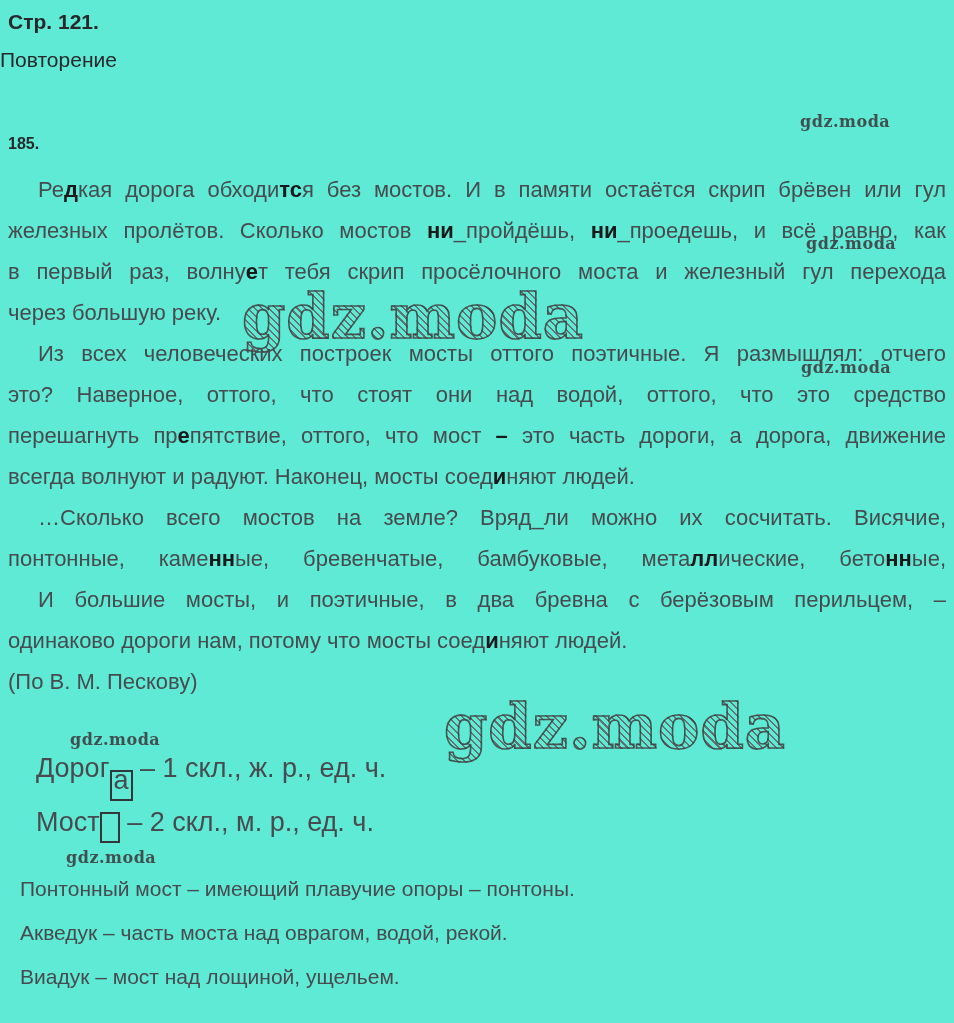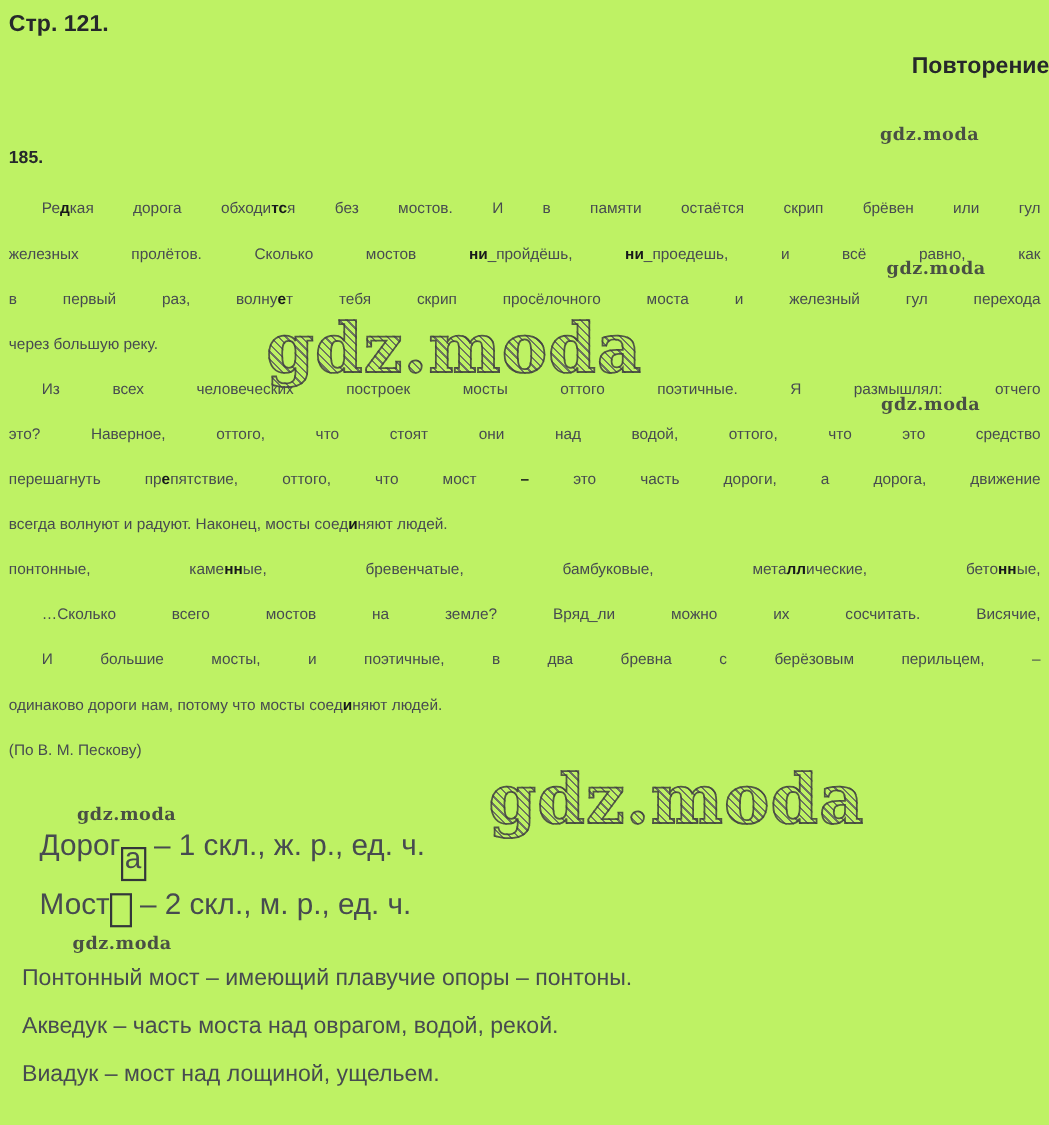--- a/index.html
+++ b/index.html
@@ -2,38 +2,38 @@
 <html><head>
 <meta charset="utf-8">
 <style>
   html, body {
     margin: 0; padding: 0;
     width: 954px; height: 1023px;
     background: #ffffff;
     overflow: hidden;
     font-family: "Liberation Sans", sans-serif;
   }
-  .page { position: relative; width: 954px; height: 1023px; background:#bef264; }
+  .page { position: relative; width: 954px; height: 1023px; background:#5eead4; }
 
   .page-ref {
     position: absolute; left: 8px; top: 10px;
     font-size: 21px; font-weight: 700; color: #26282b;
   }
   .section-title {
     position: absolute; left: 0; right: 0; top: 48px;
-    text-align: right; font-size: 21px; font-weight: 700; color: #26282b;
+    text-align: left; font-size: 21px; font-weight: 400; color: #26282b;
   }
   .exercise-number {
     position: absolute; left: 8px; top: 135px;
     font-size: 16px; font-weight: 700; color: #26282b;
   }
 
   .text-block {
     position: absolute; left: 8px; top: 169px; width: 938px;
-    font-size: 14px; line-height: 41px; color: #474b50;
+    font-size: 22px; line-height: 41px; color: #474b50;
   }
   .para { margin: 0; }
   .jline {
     text-align: justify;
     text-align-last: justify;
     -moz-text-align-last: justify;
     white-space: normal;
   }
   .jline.last { text-align-last: left; -moz-text-align-last: left; }
   .jline.indent { text-indent: 30px; }
@@ -104,22 +104,22 @@
         <div class="jline">в первый раз, волну<b class="hl">е</b>т тебя скрип просёлочного моста и железный гул перехода</div>
         <div class="jline last">через большую реку.</div>
       </div>
       <div class="para">
         <div class="jline indent">Из всех человеческих построек мосты оттого поэтичные. Я размышлял: отчего</div>
         <div class="jline">это? Наверное, оттого, что стоят они над водой, оттого, что это средство</div>
         <div class="jline">перешагнуть пр<b class="hl">е</b>пятствие, оттого, что мост <b class="hl">–</b> это часть дороги, а дорога, движение</div>
         <div class="jline last">всегда волнуют и радуют. Наконец, мосты соед<b class="hl">и</b>няют людей.</div>
       </div>
       <div class="para">
+        <div class="jline indent">…Сколько всего мостов на земле? Вряд_ли можно их сосчитать. Висячие,</div>
         <div class="jline">понтонные, каме<b class="hl">нн</b>ые, бревенчатые, бамбуковые, мета<b class="hl">лл</b>ические, бето<b class="hl">нн</b>ые,</div>
-        <div class="jline indent">…Сколько всего мостов на земле? Вряд_ли можно их сосчитать. Висячие,</div>
       </div>
       <div class="para">
         <div class="jline indent">И большие мосты, и поэтичные, в два бревна с берёзовым перильцем, –</div>
         <div class="jline last">одинаково дороги нам, потому что мосты соед<b class="hl">и</b>няют людей.</div>
       </div>
       <div class="attribution">(По В. М. Пескову)</div>
     </div>
 
   <div class="morph-block">
       <div>Дорог<span class="ending-box">а</span> – 1 скл., ж. р., ед. ч.</div>

